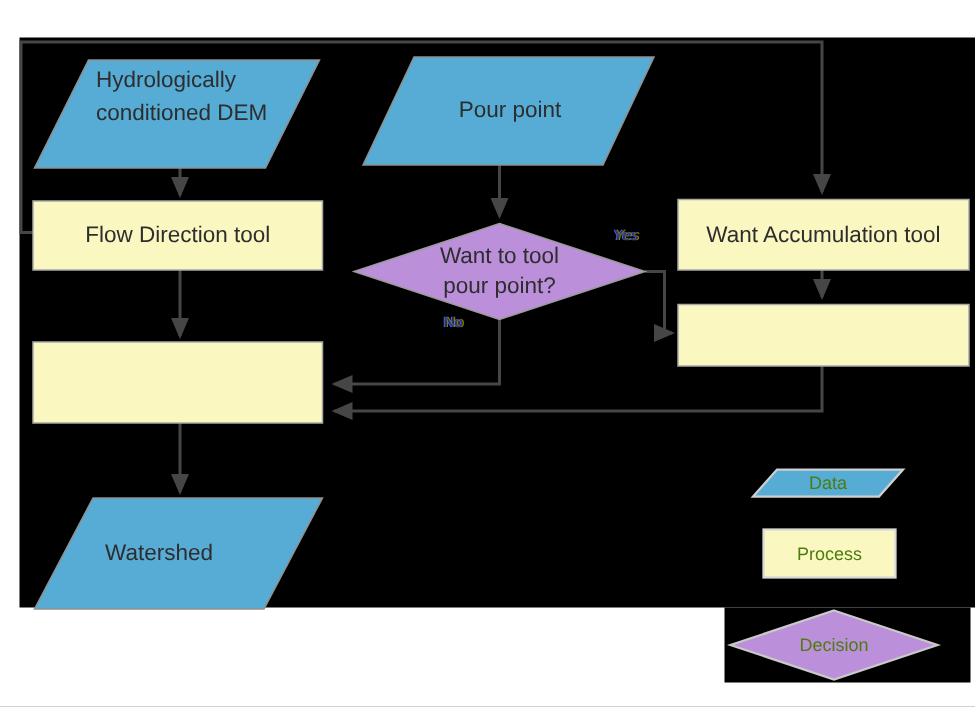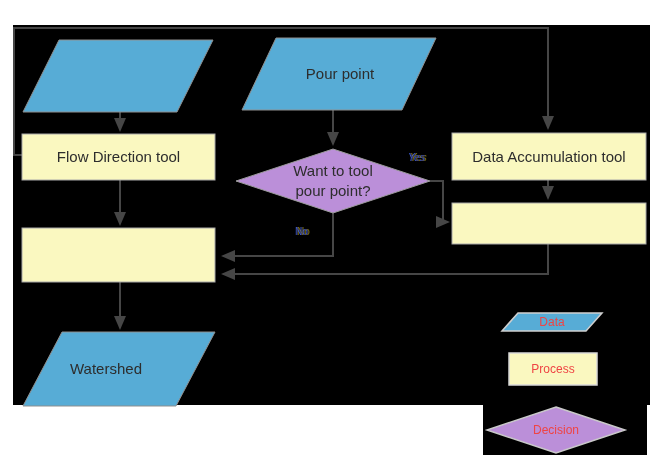--- a/index.html
+++ b/index.html
@@ -24,21 +24,21 @@
   .legend-shape-data{fill:var(--data-fill);stroke:#cfcfcf;stroke-width:1.5;}
   .legend-shape-process{fill:var(--process-fill);stroke:#d8d8d8;stroke-width:1.5;}
   .legend-shape-decision{fill:var(--decision-fill);stroke:#c9c9c9;stroke-width:1.5;}
   .edge{fill:none;stroke:var(--connector);stroke-width:2;}
   .arrowhead{fill:var(--connector);}
   .label{
     position:absolute;display:flex;align-items:center;justify-content:center;
     color:var(--node-text);font-size:15px;text-align:center;line-height:20px;
   }
   .label-left{justify-content:flex-start;text-align:left;line-height:22px;}
-  .legend-label{font-size:12px;color:#ef4444;}
+  .legend-label{font-size:12px;color:#4d7c0f;}
   .edge-label{
     position:absolute;font-size:10px;line-height:12px;color:#3d3d66;
     text-shadow:-1px 0 rgba(70,110,255,.85),1px 0 rgba(255,225,0,.55);
   }
 </style>
 </head>
 <body>
 
 <div class="canvas">
 
@@ -69,26 +69,27 @@
     <polygon class="shape-decision" points="333,149 430,181 333,213 236,181"></polygon>
     <rect class="shape-process" x="452" y="203" width="194" height="41"></rect>
     <rect class="shape-process" x="22" y="228" width="193" height="54"></rect>
     <polygon class="shape-data" points="62,332 215,332 176,406 23,406"></polygon>
 
     <polygon class="legend-shape-data" points="518,313 602,313 586,331 502,331"></polygon>
     <rect class="legend-shape-process" x="509" y="353" width="88" height="32"></rect>
     <polygon class="legend-shape-decision" points="556,407 625,430 556,453 487,430"></polygon>
   </svg>
 
+  <div class="label label-left" style="left:64px;top:43px;width:122px;height:66px;align-items:flex-start;">Hydrologically conditioned DEM</div>
   <div class="label" style="left:242px;top:38px;width:196px;height:72px;">Pour point</div>
   <div class="label" style="left:22px;top:134px;width:193px;height:46px;">Flow Direction tool</div>
-  <div class="label" style="left:452px;top:133px;width:194px;height:47px;">Data Accumulation tool</div>
+  <div class="label" style="left:452px;top:133px;width:194px;height:47px;">Want Accumulation tool</div>
   <div class="label" style="left:278px;top:149px;width:110px;height:64px;">Want to tool pour point?</div>
   <div class="label" style="left:10px;top:332px;width:192px;height:74px;">Watershed</div>
 
   <div class="edge-label" style="left:409px;top:152px;font-style:italic;">Yes</div>
-  <div class="edge-label" style="left:296px;top:226px;">No</div>
+  <div class="edge-label" style="left:296px;top:210px;">No</div>
 
   <div class="label legend-label" style="left:502px;top:313px;width:100px;height:18px;">Data</div>
   <div class="label legend-label" style="left:509px;top:353px;width:88px;height:32px;">Process</div>
   <div class="label legend-label" style="left:487px;top:407px;width:138px;height:46px;">Decision</div>
 
 </div>
 
 </body></html>

